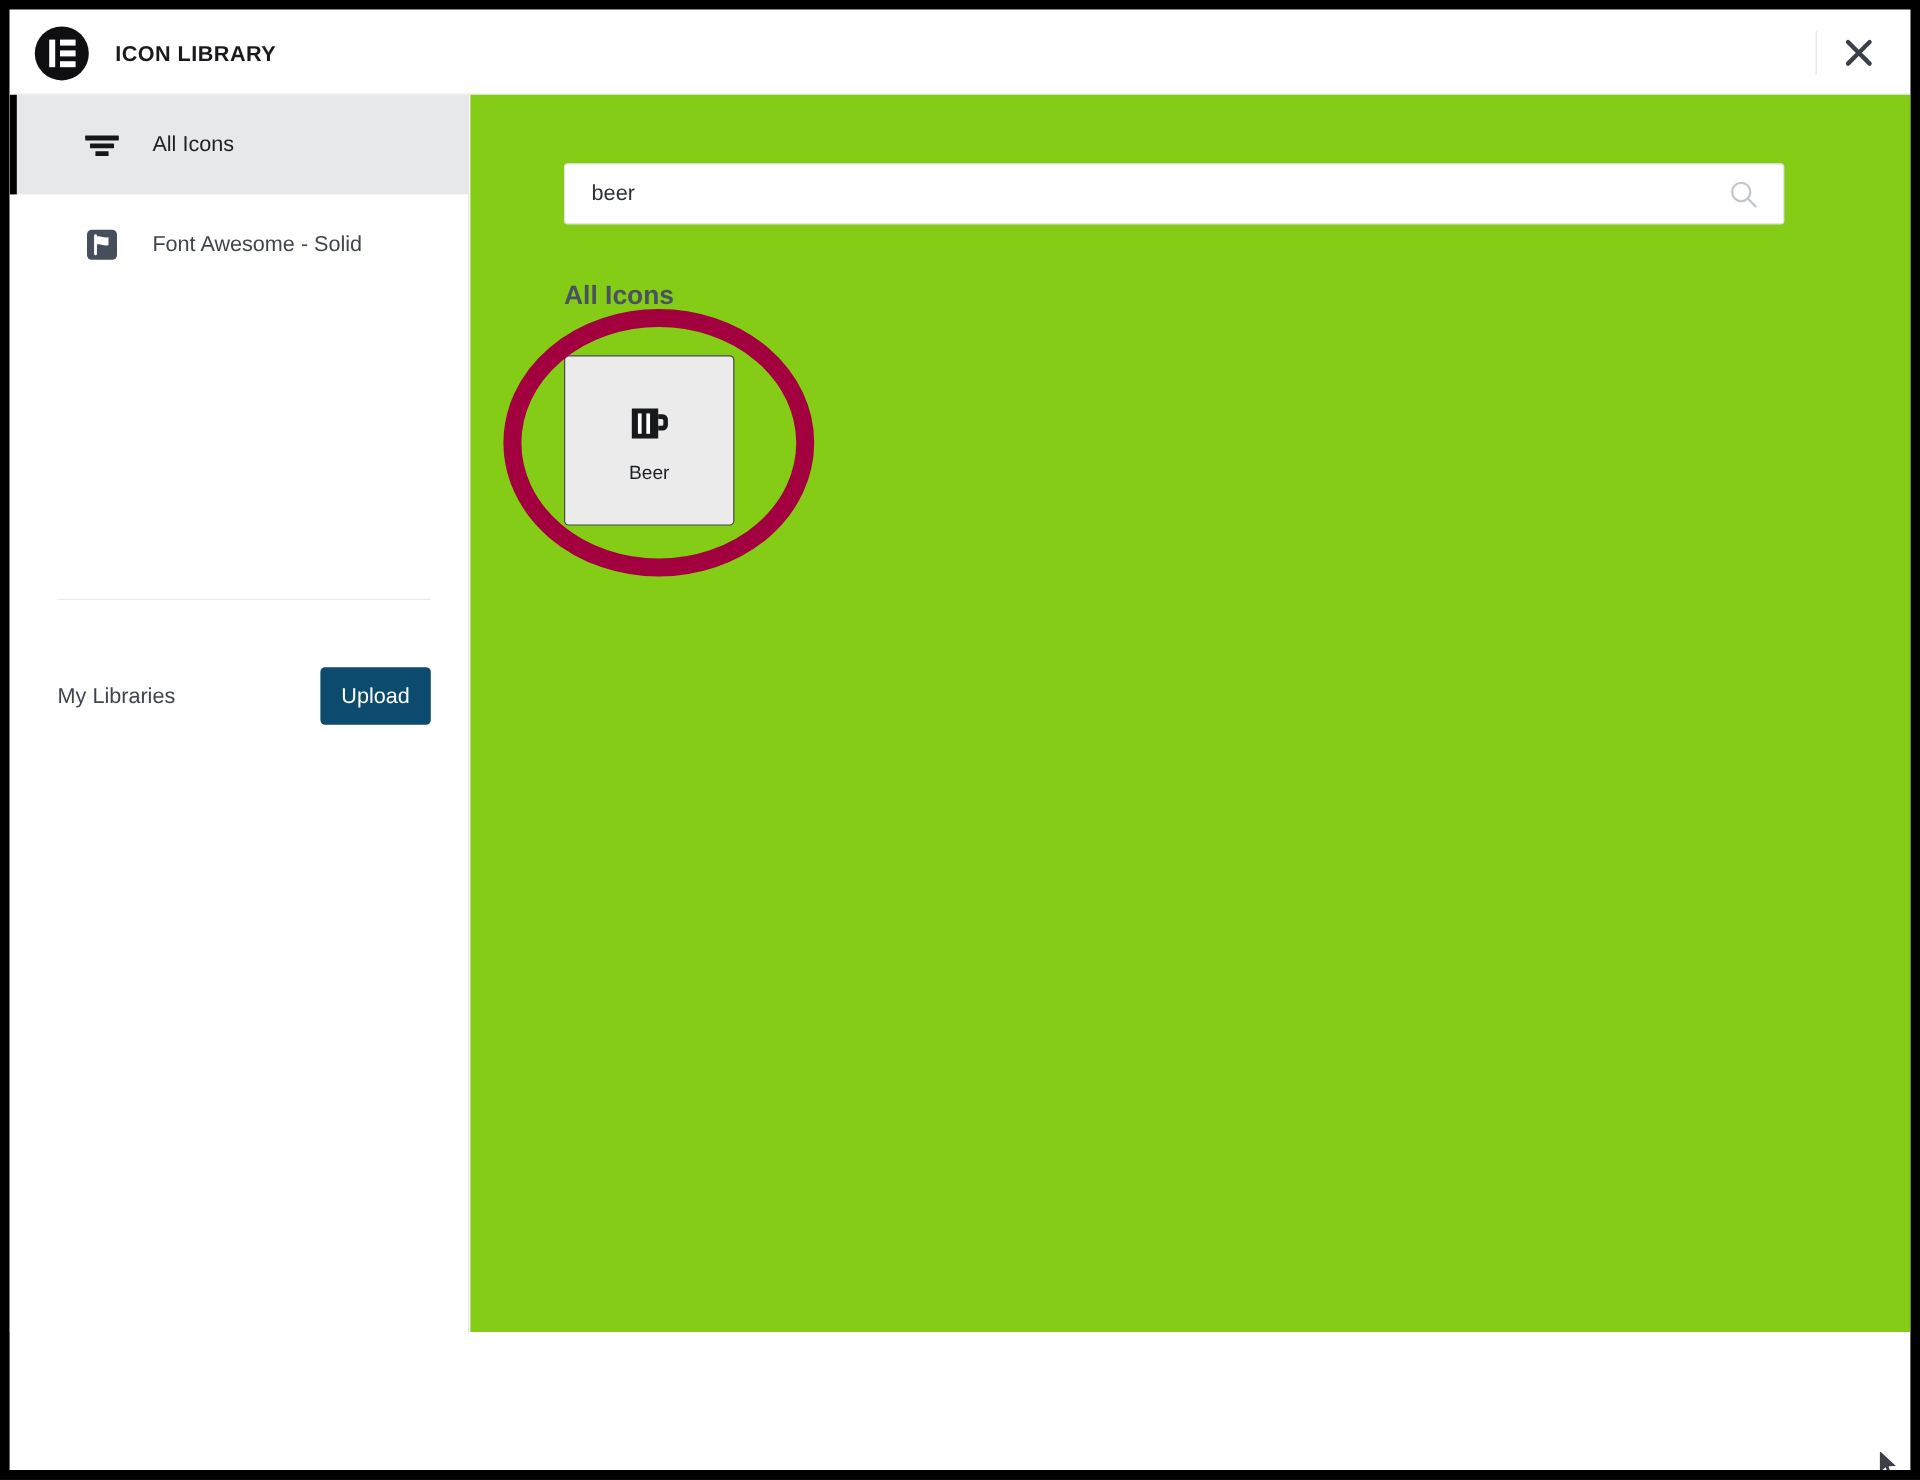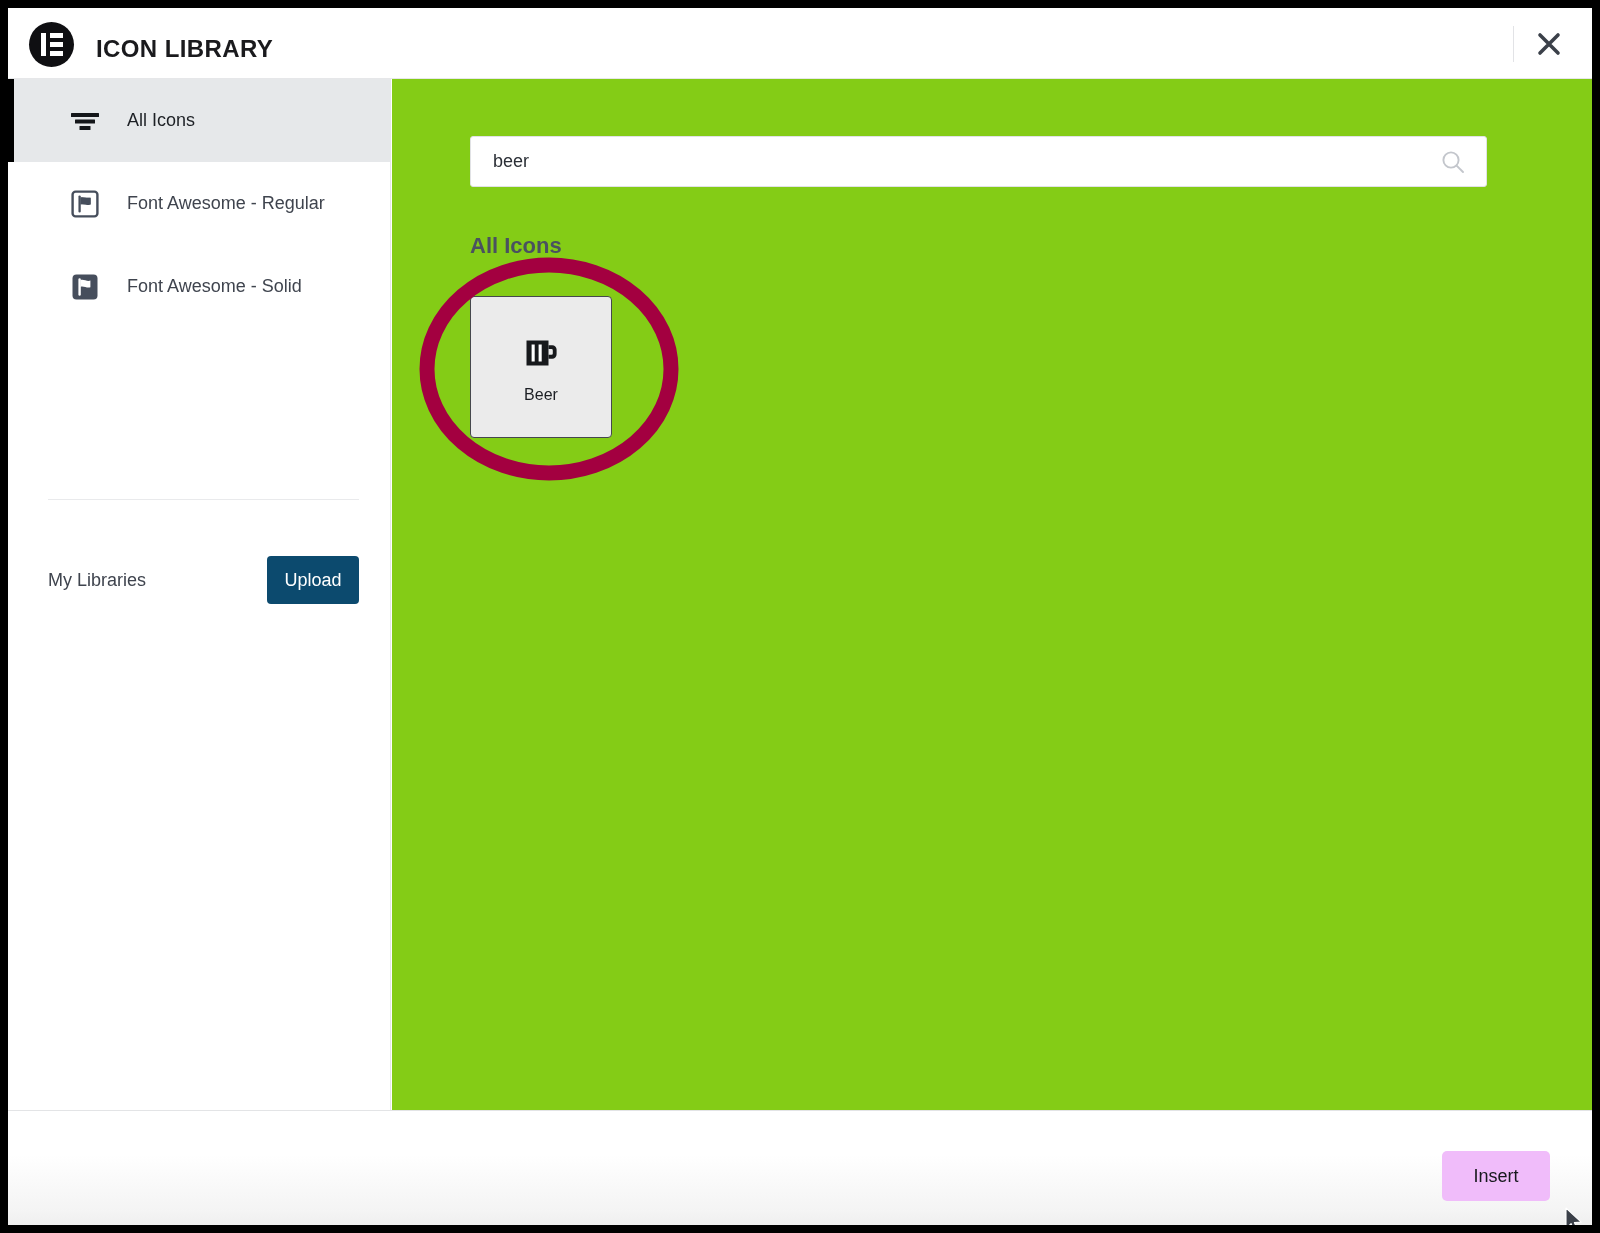--- a/index.html
+++ b/index.html
@@ -69,21 +69,21 @@
     background: #ffffff;
   }
   #logo-mark .bar-h.h1 { top: 11px; }
   #logo-mark .bar-h.h2 { top: 20px; }
   #logo-mark .bar-h.h3 { top: 29px; }
 
   #header-title {
     position: absolute;
     left: 88px;
     top: 27px;
-    font-size: 24px;
+    font-size: 18px;
     font-weight: bold;
     letter-spacing: 0.4px;
     color: #1a1a1d;
   }
   #header-divider {
     position: absolute;
     right: 78px;
     top: 18px;
     width: 1px;
     height: 36px;
@@ -332,31 +332,20 @@
         <span class="nav-icon">
           <svg width="30" height="22" viewBox="0 0 30 22" aria-hidden="true">
             <rect x="1" y="3" width="28" height="4" rx="0.5" fill="#14161a"></rect>
             <rect x="5" y="9.5" width="20" height="4" rx="0.5" fill="#14161a"></rect>
             <rect x="9.5" y="16" width="11" height="4" rx="0.5" fill="#14161a"></rect>
           </svg>
         </span>
         <span class="nav-label">All Icons</span>
       </div>
 
-      <div class="nav-item">
-        <span class="nav-icon">
-          <svg width="28" height="28" viewBox="0 0 28 28" aria-hidden="true">
-            <rect x="1.6" y="1.6" width="24.8" height="24.8" rx="3" fill="none" stroke="#464e5c" stroke-width="2.4"></rect>
-            <path d="M8.6 6.6 L8.6 21.4" stroke="#464e5c" stroke-width="2.3" stroke-linecap="round"></path>
-            <path d="M9.6 7.6 L19.6 7.6 L19.6 14.4 L9.6 14.4 Z" fill="#464e5c"></path>
-            <path d="M9.6 7.6 C12.6 6.2 16.6 9.4 19.6 7.9 L19.6 14.6 C16.6 16.1 12.6 12.9 9.6 14.3 Z" fill="#464e5c"></path>
-          </svg>
-        </span>
-        <span class="nav-label">Font Awesome - Regular</span>
-      </div>
 
       <div class="nav-item">
         <span class="nav-icon">
           <svg width="28" height="28" viewBox="0 0 28 28" aria-hidden="true">
             <rect x="1.5" y="1.5" width="25" height="25" rx="4" fill="#464e5c"></rect>
             <path d="M8.6 6.4 L8.6 21.6" stroke="#ffffff" stroke-width="2.4" stroke-linecap="round"></path>
             <path d="M9.4 7.2 C12.4 5.8 16.4 9.0 19.4 7.5 L19.4 14.2 C16.4 15.7 12.4 12.5 9.4 13.9 Z" fill="#ffffff"></path>
           </svg>
         </span>
         <span class="nav-label">Font Awesome - Solid</span>
@@ -393,23 +382,20 @@
               <rect x="10.6" y="12.5" width="3.1" height="17" fill="#ffffff"></rect>
               <rect x="17.6" y="12.5" width="3.1" height="17" fill="#ffffff"></rect>
               <path d="M27.5 13.2 H31.2 A4.4 4.4 0 0 1 35.6 17.6 V22.3 A4.4 4.4 0 0 1 31.2 26.7 H27.5 V22.8 H30.5 A1.3 1.3 0 0 0 31.8 21.5 V18.4 A1.3 1.3 0 0 0 30.5 17.1 H27.5 Z" fill="#17191c"></path>
             </svg>
           </span>
           <span class="caption">Beer</span>
         </div>
       </div>
     </div>
 
-    <div id="footer">
-      <button id="insert-button">Insert</button>
-    </div>
 
     <div id="annotation-circle">
       <svg width="262" height="224" viewBox="0 0 262 224" aria-hidden="true">
         <ellipse cx="131" cy="112" rx="122" ry="104" fill="none" stroke="#A30040" stroke-width="15"></ellipse>
       </svg>
     </div>
 
     <div id="mouse-cursor">
       <svg width="22" height="30" viewBox="0 0 22 30" aria-hidden="true">
         <path d="M1 1 L1 21.5 L6.1 16.6 L9.4 24.4 L12.6 23.1 L9.4 15.5 L16.2 15.1 Z" fill="#3a3f48" stroke="#ffffff" stroke-width="1.1" stroke-linejoin="round"></path>

